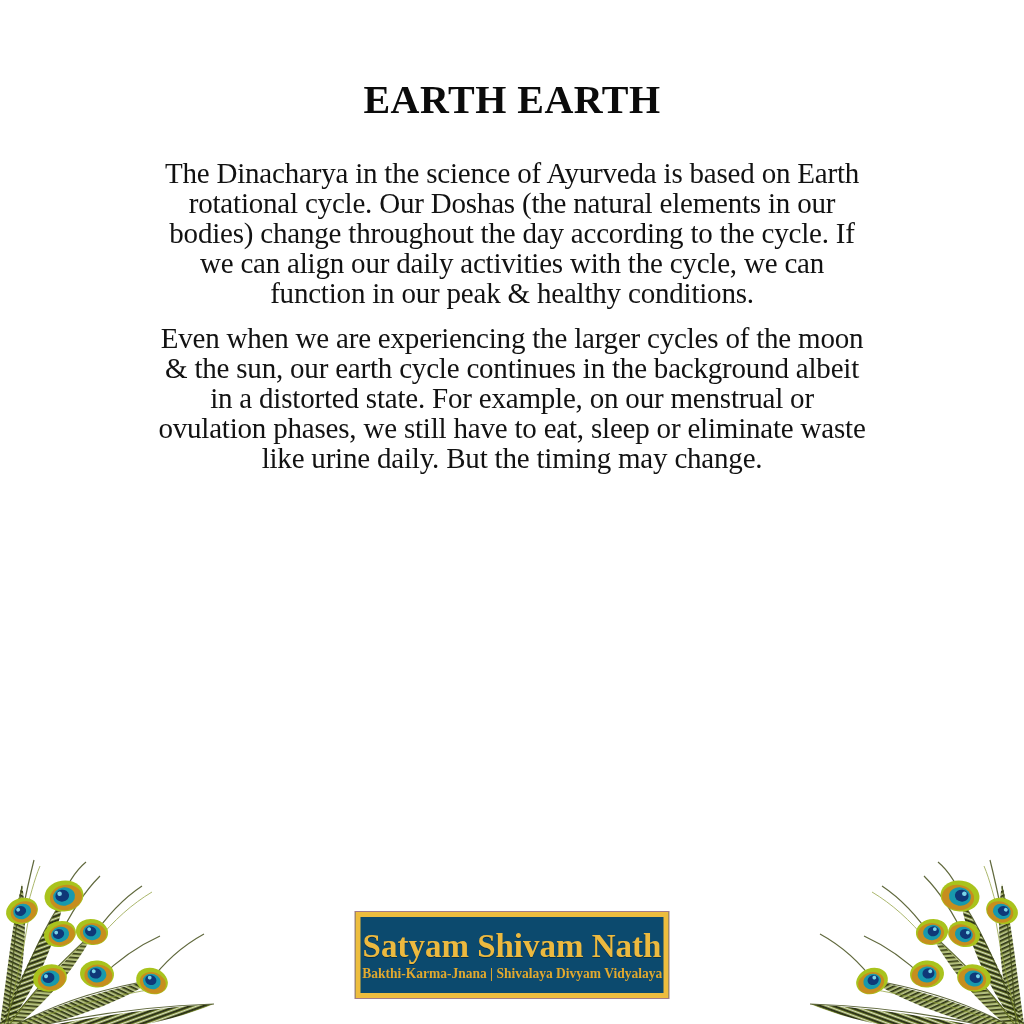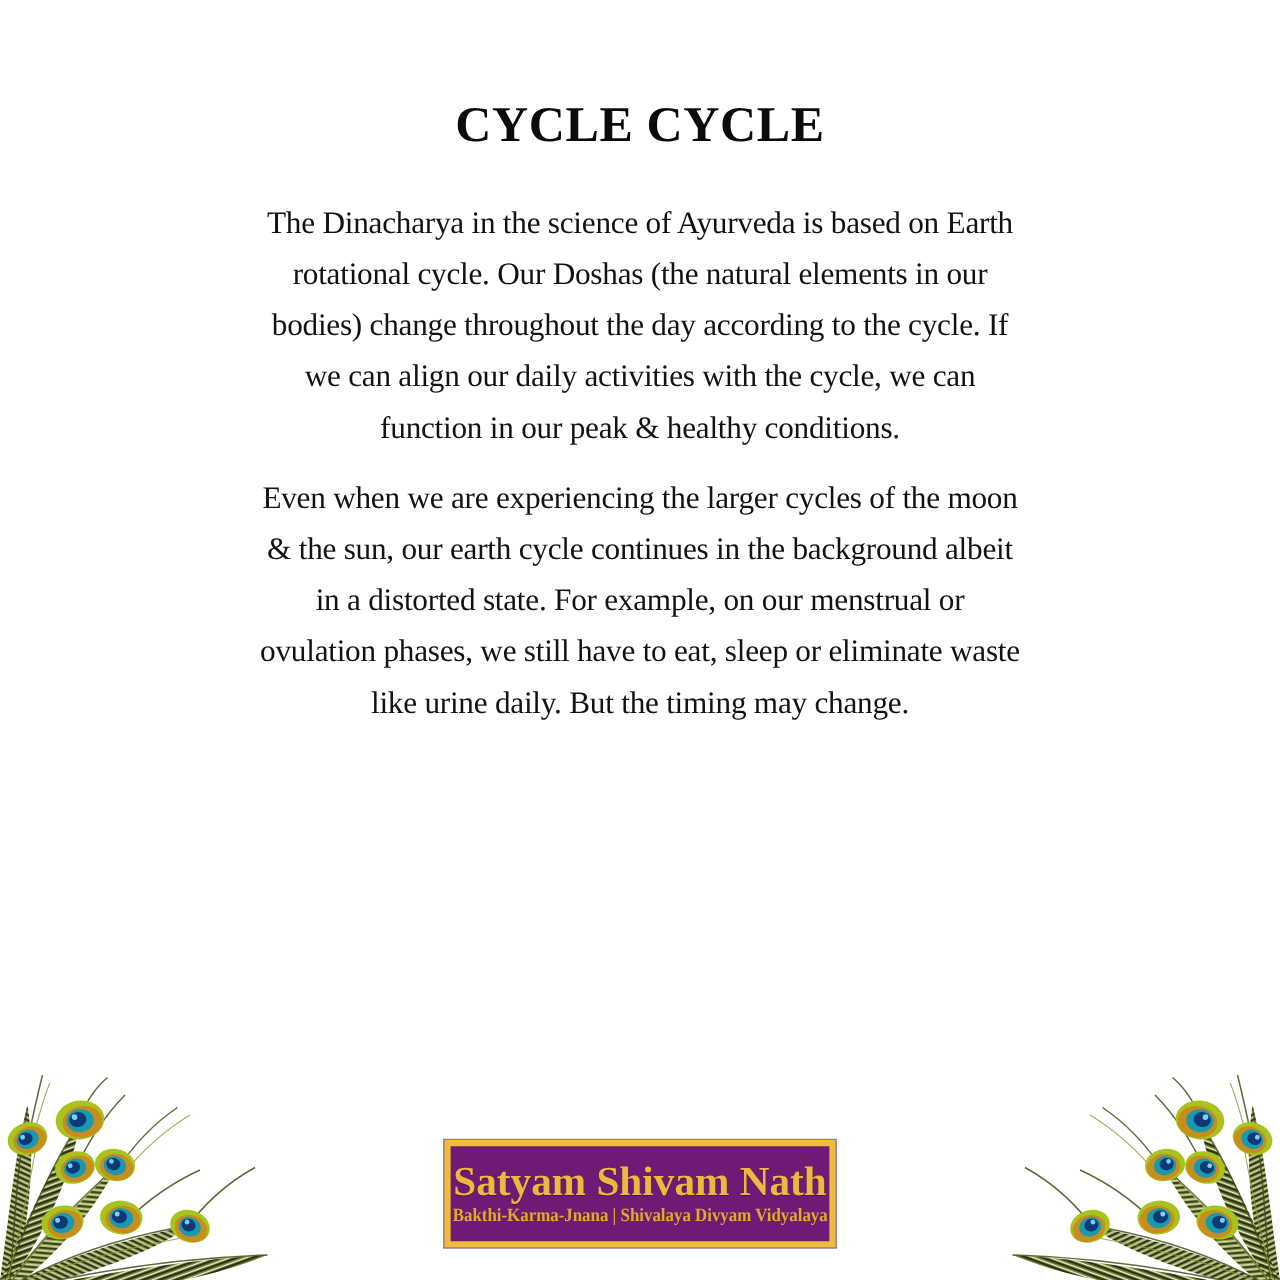--- a/index.html
+++ b/index.html
@@ -31,35 +31,35 @@
   h1.title {
     margin: 76px 0 34px 0;
     font-size: 40px;
     line-height: 48px;
     font-weight: 700;
     letter-spacing: 0.5px;
     color: #0b0b0b;
   }
   .article p {
     margin: 0 0 15px 0;
-    font-size: 25px;
-    line-height: 41px;
+    font-size: 29px;
+    line-height: 30px;
     white-space: pre-line;   
     letter-spacing: -0.2px;
   }
   
   .banner {
     position: absolute;
     left: 50%;
     bottom: 26px;
     transform: translateX(-50%);
     width: 313px;
     height: 86px;
     box-sizing: border-box;
-    background: #701a75;
+    background: #0c4a6e;
     border: 5px solid #eebd3e;
     box-shadow: 0 0 0 1px rgba(88, 15, 40, 0.55);
     display: flex;
     flex-direction: column;
     align-items: center;
     justify-content: center;
     text-align: center;
   }
   .banner .brand-name {
     font-size: 33px;
@@ -155,21 +155,21 @@
       <use href="#pf-eye" transform="translate(50,124) rotate(-12)"></use>
       <use href="#pf-eye" transform="translate(97,120) rotate(5)"></use>
       <use href="#pf-eye" transform="translate(152,127) rotate(20) scale(0.95)"></use>
     </g>
   </defs>
 </svg>
 
 <div class="page">
 
   <div class="article">
-    <h1 class="title">CYCLE CYCLE</h1>
+    <h1 class="title">EARTH EARTH</h1>
     <p>The Dinacharya in the science of Ayurveda is based on Earth
 rotational cycle. Our Doshas (the natural elements in our
 bodies) change throughout the day according to the cycle. If
 we can align our daily activities with the cycle, we can
 function in our peak &amp; healthy conditions.</p>
     <p>Even when we are experiencing the larger cycles of the moon
 &amp; the sun, our earth cycle continues in the background albeit
 in a distorted state. For example, on our menstrual or
 ovulation phases, we still have to eat, sleep or eliminate waste
 like urine daily. But the timing may change.</p>

